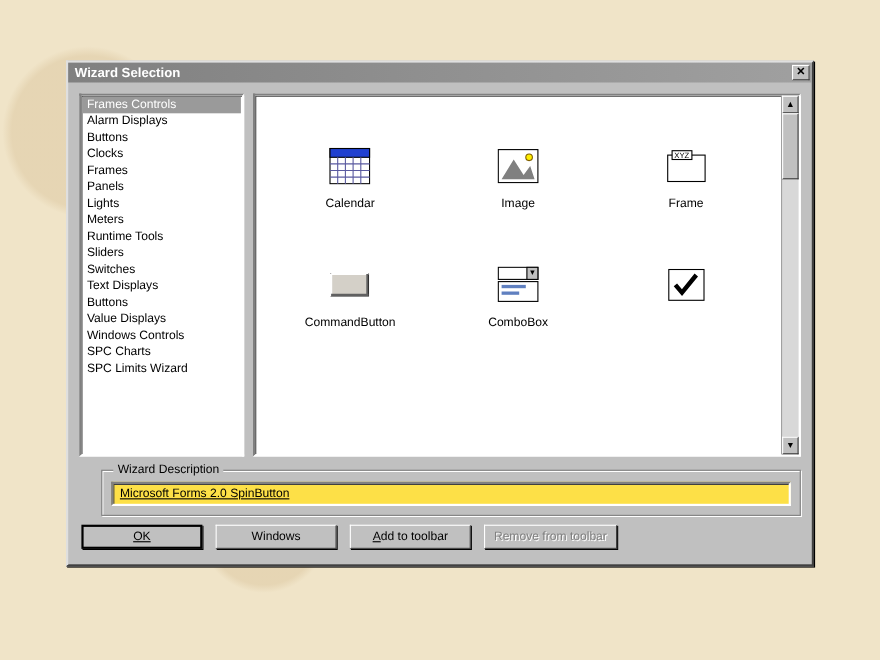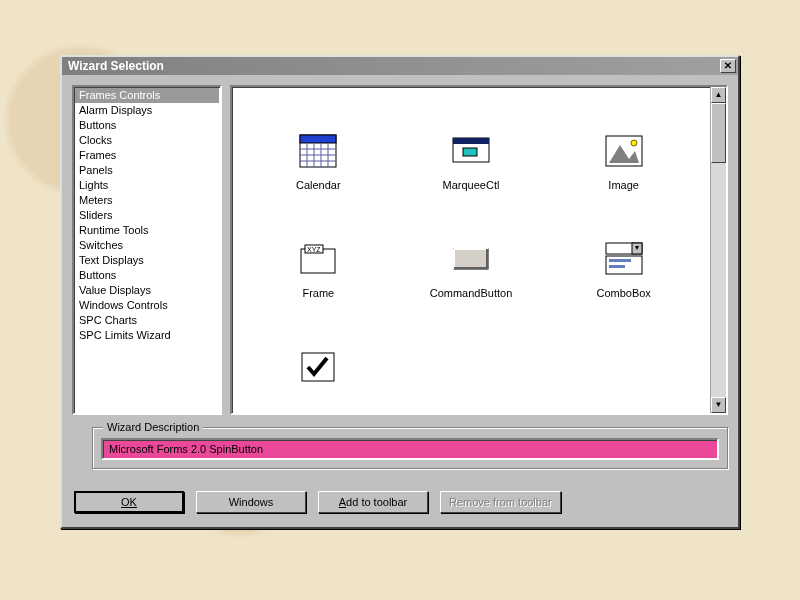--- a/index.html
+++ b/index.html
@@ -162,33 +162,34 @@
     position: relative;
     margin-left: 20px;
   }
   .group .legend {
     position: absolute;
     top: -7px; left: 10px;
     background: #c0c0c0;
     padding: 0 4px;
   }
   .descbox {
-    background: #ec4899;
+    background: #fde047;
     border: 2px solid;
     border-color: #808080 #fff #fff #808080;
     box-shadow: inset 1px 1px 0 #404040;
     padding: 3px 6px;
     min-height: 20px;
+    text-decoration: underline;
   }
 
   
   .btnrow {
     display: flex;
     gap: 12px;
-    margin-top: 22px;
+    margin-top: 8px;
     padding: 0 2px 4px 2px;
   }
   .btn {
     min-width: 110px;
     padding: 4px 8px;
     background: #c0c0c0;
     border: 1px solid;
     border-color: #fff #404040 #404040 #fff;
     box-shadow: 1px 1px 0 #000;
     text-align: center;
@@ -219,22 +220,22 @@
 
       <div class="listbox">
         <div class="item selected">Frames Controls</div>
         <div class="item">Alarm Displays</div>
         <div class="item">Buttons</div>
         <div class="item">Clocks</div>
         <div class="item">Frames</div>
         <div class="item">Panels</div>
         <div class="item">Lights</div>
         <div class="item">Meters</div>
+        <div class="item">Runtime Tools</div>
         <div class="item">Sliders</div>
-        <div class="item">Runtime Tools</div>
         <div class="item">Switches</div>
         <div class="item">Text Displays</div>
         <div class="item">Buttons</div>
         <div class="item">Value Displays</div>
         <div class="item">Windows Controls</div>
         <div class="item">SPC Charts</div>
         <div class="item">SPC Limits Wizard</div>
       </div>
 
       <div class="panelwrap">
@@ -252,30 +253,20 @@
                   <line x1="8" y1="9" x2="8" y2="33"></line>
                     <line x1="15" y1="9" x2="15" y2="33"></line>
                     <line x1="22" y1="9" x2="22" y2="33"></line>
                     <line x1="29" y1="9" x2="29" y2="33"></line>
                 </g>
               </svg>
             </div>
             <div class="lbl">Calendar</div>
           </div>
 
-          <div class="control">
-            <div class="ico">
-              <svg width="40" height="30">
-                <rect x="2" y="2" width="36" height="24" fill="#fff" stroke="#000"></rect>
-                <rect x="2" y="2" width="36" height="6" fill="#102060"></rect>
-                <rect x="12" y="12" width="14" height="8" fill="#20c0c0" stroke="#000"></rect>
-              </svg>
-            </div>
-            <div class="lbl">MarqueeCtl</div>
-          </div>
 
           <div class="control">
             <div class="ico">
               <svg width="38" height="32">
                 <rect x="1" y="1" width="36" height="30" fill="#fff" stroke="#000"></rect>
                 <polygon points="4,28 15,10 24,24 30,16 34,28" fill="#808080"></polygon>
                 <circle cx="29" cy="8" r="3" fill="#ffee00" stroke="#806000"></circle>
               </svg>
             </div>
             <div class="lbl">Image</div>

